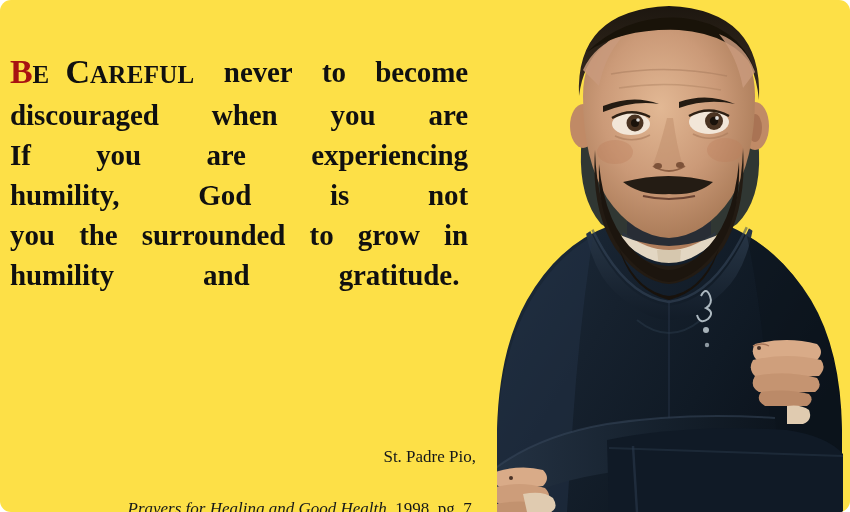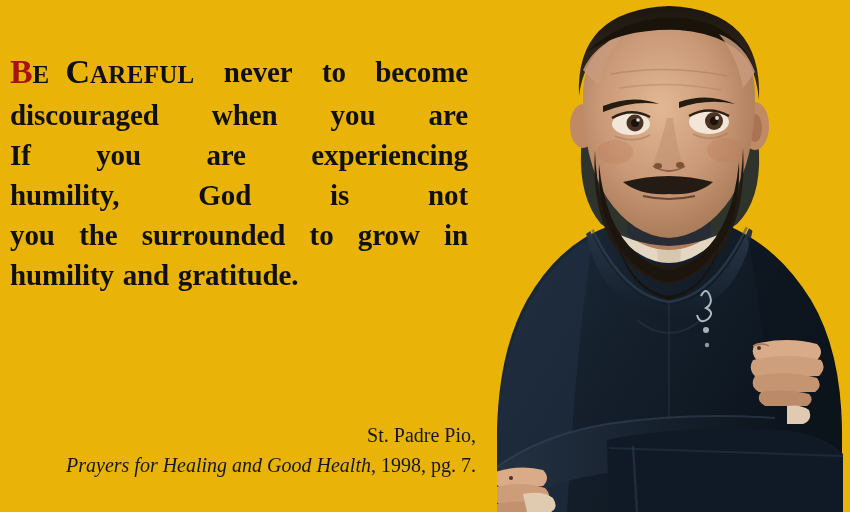--- a/index.html
+++ b/index.html
@@ -28,21 +28,21 @@
     display: flex;
     justify-content: space-between;
     font-size: 29px;
     line-height: 40px;
     font-weight: bold;
     color: #101010;
     white-space: nowrap;
     letter-spacing: -0.1px;
   }
   .quote-line.last {
-    justify-content: flex-start;
+    justify-content: space-between;
   }
   .quote-line.last .w { margin-right: 0.30em; }
   .w { display: inline-block; }
 
   .dropcap {
     color: #a81212;
     font-size: 34px;
     line-height: 34px;
     font-weight: bold;
   }
@@ -59,40 +59,41 @@
   
   #attribution {
     position: absolute;
     right: 374px;
     top: 420px;
     width: 460px;
     text-align: right;
     color: #15181a;
   }
   .attr-line {
-    font-size: 20px;
+    font-size: 17px;
     line-height: 30px;
     font-weight: normal;
+    margin-top: 22px;
   }
   .attr-italic { font-style: italic; }
 
   
   #portrait {
     position: absolute;
     left: 487px;
     top: 0;
     width: 363px;
     height: 512px;
   }
   #portrait svg { display: block; width: 100%; height: 100%; }
 </style>
 </head>
 <body>
 
-<div id="poster" style="background: #eab308;">
+<div id="poster" style="background: #fde047; border-radius: 11px;">
 
   <div id="portrait">
     <svg viewBox="0 0 363 512" xmlns="http://www.w3.org/2000/svg" aria-hidden="true">
       <defs>
         <radialGradient id="gFace" cx="45%" cy="40%" r="62%">
           <stop offset="0%" stop-color="#e2b894"></stop>
           <stop offset="55%" stop-color="#cb9a78"></stop>
           <stop offset="100%" stop-color="#a97a57"></stop>
         </radialGradient>
         <linearGradient id="gHabit" x1="0" y1="0" x2="1" y2="0.5">

